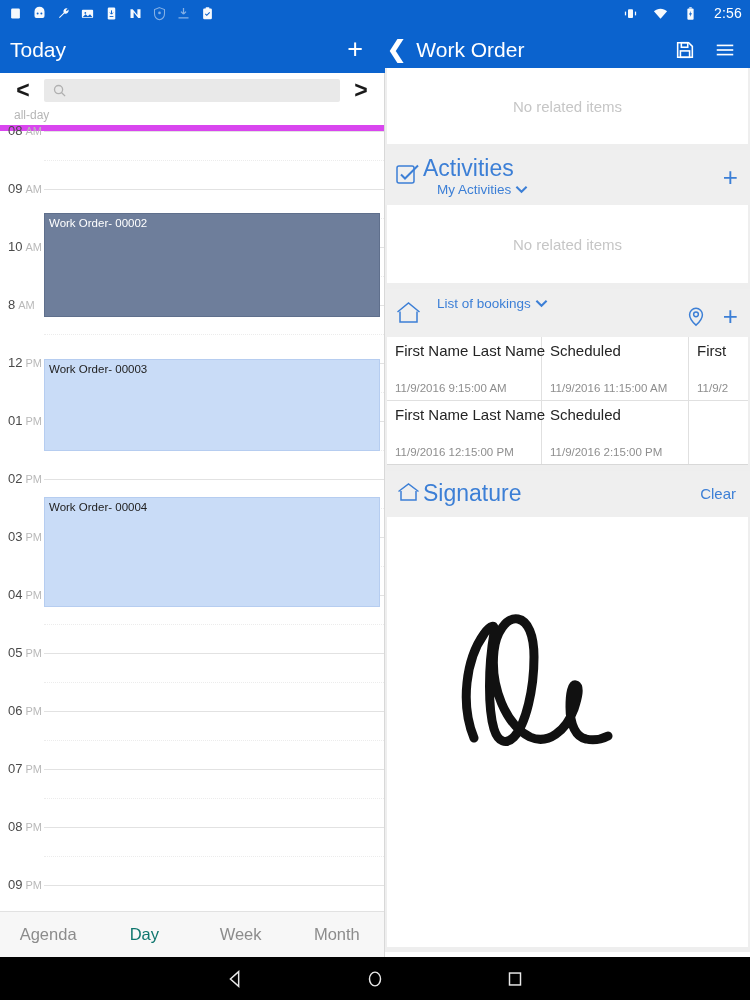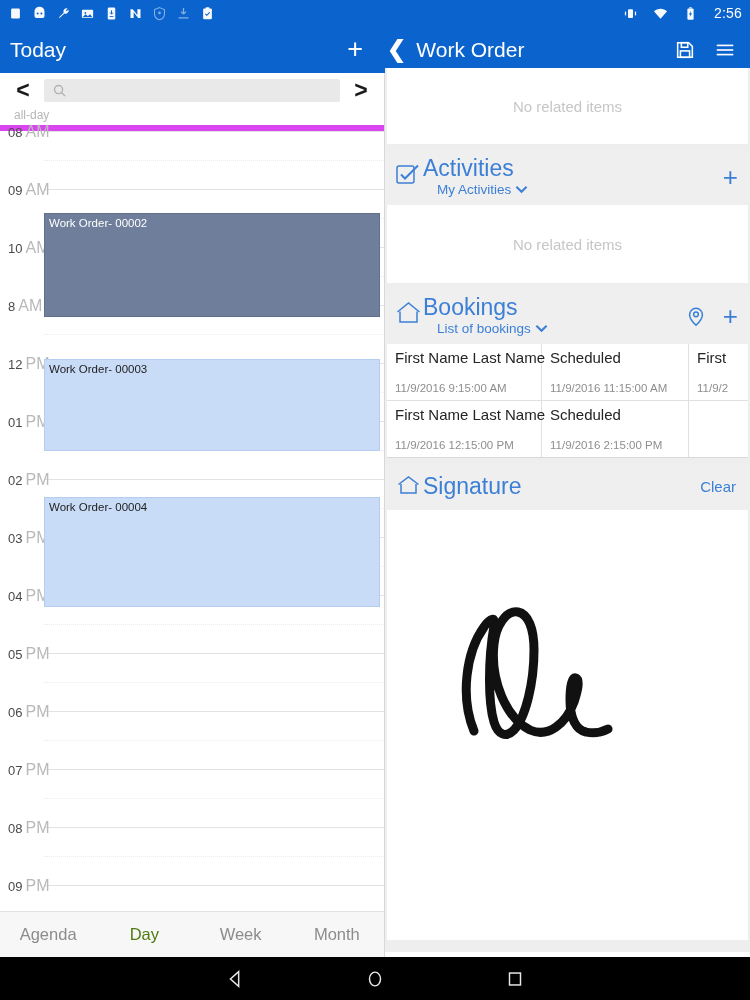--- a/index.html
+++ b/index.html
@@ -70,21 +70,21 @@
   .allday-label {
     position: absolute; left: 14px; top: 1px; font-size: 12px; color: #b6b6b6;
   }
 
   .grid-wrap { position: relative; height: 796px; background: #fff; }
   .hour-row { position: relative; height: 58px; }
   .hour-label {
     position: absolute; left: 8px; top: -8px; font-size: 13px; white-space: nowrap;
   }
   .hour-num { color: #4a4a4a; }
-  .hour-ampm { color: #b9b9b9; font-size: 16px; padding-left: 3px; }
+  .hour-ampm { color: #b9b9b9; font-size: 11px; padding-left: 3px; }
   .hour-line {
     position: absolute; left: 44px; right: 0; top: 0; height: 1px; background: #e2e2e2;
   }
   .half-line {
     position: absolute; left: 44px; right: 0; top: 29px; height: 1px;
     border-top: 1px dotted #ececec;
   }
   .event {
     position: absolute; left: 44px; right: 4px;
     border: 1px solid rgba(120,140,170,.6);
@@ -95,21 +95,21 @@
   .event.dark .event-title { color: #ffffff; }
   .event.light { background: #C9DCF7; border-color: #b6cdf0; }
   .event.light .event-title { color: #222; }
 
   .cal-tabs {
     position: absolute; bottom: 0; left: 0; width: 385px; height: 46px;
     background: #f7f7f7; border-top: 1px solid #e2e2e2;
     display: flex; align-items: center;
   }
   .cal-tab { flex: 1; text-align: center; font-size: 16.5px; color: #8c8c8c; }
-  .cal-tab.active { color: #4d7c0f; }
+  .cal-tab.active { color: #0f766e; }
 
   
   .right-pane {
     position: absolute; left: 385px; top: 68px; width: 365px; height: 884px;
     background: #eeeeee; overflow: hidden;
   }
   .empty-block {
     background: #fff; height: 76px; display: flex; align-items: center;
     justify-content: center; margin: 0 2px 6px 2px;
   }
@@ -130,21 +130,21 @@
   .sect-actions { margin-left: auto; display: flex; align-items: center; gap: 16px; padding-top: 8px;}
   .plus-blue { font-size: 26px; color: #3C7FD6; font-weight: 300; line-height: 1; }
   .pin-icon { width: 22px; height: 22px; display:block; }
 
   
   .bk-table { background: #fff; margin: 0 2px; }
   .bk-row { display: flex; border-bottom: 1px solid #e0e0e0; }
   .bk-row:last-child { border-bottom: 1px solid #d8d8d8; }
   .bk-cell {
     border-right: 1px solid #e0e0e0; padding: 5px 8px 6px 8px;
-    display: flex; flex-direction: column; gap: 16px;
+    display: flex; flex-direction: column; gap: 23px;
   }
   .bk-c1 { width: 155px; }
   .bk-c2 { width: 150px; }
   .bk-c3 { width: 60px; border-right: 0; }
   .bk-primary { font-size: 15px; color: #242424; white-space: nowrap; }
   .bk-secondary { font-size: 11.5px; color: #8e8e8e; white-space: nowrap; }
 
   .sig-head {
     background: #efefef; padding: 8px 14px 10px 10px;
     display: flex; align-items: center;
@@ -387,21 +387,20 @@
     </div>
 
     <div class="sect-head">
       <span class="sect-icon">
         <svg viewBox="0 0 28 28" fill="none" stroke="#3C7FD6" stroke-width="1.5">
           <path d="M2.5 13L13.5 4l11 9"></path>
             <path d="M5 12.5V23h17V12.5"></path>
         </svg>
       </span>
       <div class="sect-titles">
-        <span class="sect-title">Bookings</span>
         <span class="sect-sub">
           <span>List of bookings</span>
           <svg width="13" height="9" viewBox="0 0 14 9" fill="none" stroke="#3C7FD6" stroke-width="2.2">
               <path d="M1.5 1.5L7 7l5.5-5.5"></path>
             </svg>
         </span>
       </div>
       <div class="sect-actions">
         <svg class="pin-icon" viewBox="0 0 24 24" fill="none" stroke="#3C7FD6" stroke-width="1.6">
           <path d="M12 22s7-6.2 7-11.4A7 7 0 105 10.6C5 15.8 12 22 12 22z"></path>

